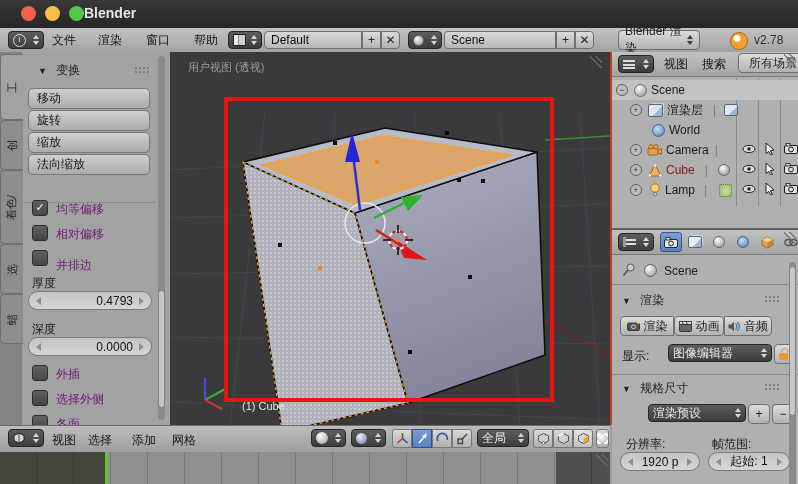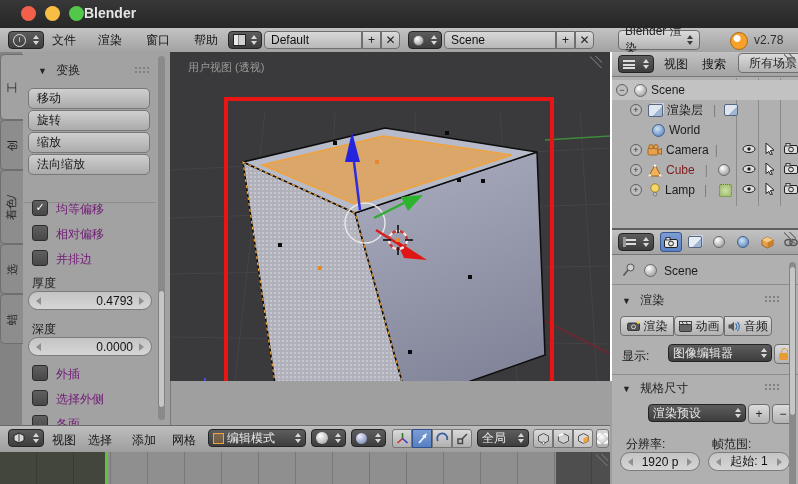--- a/index.html
+++ b/index.html
@@ -45,21 +45,21 @@
         border:1px solid #7b7b7b;display:flex;align-items:center;padding:0 7px;box-sizing:border-box;color:#111;}
   .fa{width:0;height:0;border-top:4px solid transparent;border-bottom:4px solid transparent;}
   .fa.l{border-right:5px solid #8f8f8f;margin-right:auto;}
   .fa.r{border-left:5px solid #8f8f8f;margin-left:auto;}
   .phdr{color:#242424;}
   .dots{width:16px;height:8px;background:radial-gradient(circle,#818181 1px,transparent 1.2px);
         background-size:4px 4px;}
   .sb{position:absolute;width:7px;border-radius:4px;background:#8a8a8a;}
   .sbt{position:absolute;width:7px;border-radius:4px;background:#c6c6c6;border:1px solid #808080;box-sizing:border-box;}
   
-  .viewport{left:170px;top:52px;width:440px;height:329px;background:#3a3a3c;overflow:hidden;border-right:2px solid #ffffff;}
+  .viewport{left:170px;top:52px;width:440px;height:373px;background:#3a3a3c;overflow:hidden;border-right:2px solid #c2410c;}
   .vplabel{position:absolute;left:18px;top:8px;color:#9a9a9a;font-size:11px;}
   .objlabel{position:absolute;left:72px;top:348px;color:#e8e8e8;font-size:11px;}
   
   .vheader{left:0;top:425px;width:610px;height:27px;background:linear-gradient(#bdbdbd,#9d9d9d);
            border-top:1px solid #6a6a6a;border-bottom:1px solid #6a6a6a;}
   .hbtn{display:flex;align-items:center;justify-content:center;background:linear-gradient(#d9d9d9,#b0b0b0);
         border:1px solid #767676;height:19px;box-sizing:border-box;}
   .hbtn.active{background:linear-gradient(#7b9cd4,#5680c2);border-color:#34508a;}
   
   .timeline{left:0;top:452px;width:610px;height:32px;background:#8f8f8f;}
@@ -181,21 +181,21 @@
     <div class="shelfbtn" style="top:80px;">缩放</div>
     <div class="shelfbtn" style="top:102px;">法向缩放</div>
 
     <div class="abs" style="left:24px;top:150px;width:132px;height:1px;background:#8c8c8c;"></div>
 
     <div class="chk" style="left:32px;top:148px;">✓</div>
     <div class="chklab" style="left:56px;top:149px;">均等偏移</div>
     <div class="chk" style="left:32px;top:173px;"></div>
     <div class="chklab" style="left:56px;top:174px;">相对偏移</div>
     <div class="chk" style="left:32px;top:198px;"></div>
-    <div class="chklab" style="left:56px;top:199px;">并排边</div>
+    <div class="chklab" style="left:56px;top:205px;">并排边</div>
 
     <div class="abs" style="left:32px;top:223px;">厚度</div>
     <div class="numf" style="left:28px;top:239px;width:124px;">
       <span class="fa l"></span>
       <span style="margin-left:auto;">0.4793</span>
       <span class="fa r" style="margin-left:6px;"></span>
     </div>
     <div class="abs" style="left:32px;top:269px;">深度</div>
     <div class="numf" style="left:28px;top:285px;width:124px;">
       <span class="fa l"></span>
@@ -300,28 +300,20 @@
       <span class="st">
           <i class="up"></i>
           <i class="dn"></i>
         </span>
     </div>
     <div class="abs menu" style="left:52px;top:6px;">视图</div>
     <div class="abs menu" style="left:88px;top:6px;">选择</div>
     <div class="abs menu" style="left:132px;top:6px;">添加</div>
     <div class="abs menu" style="left:172px;top:6px;">网格</div>
 
-    <div class="abs ddk" style="left:208px;top:3px;width:98px;">
-      <span class="ico" style="width:9px;height:9px;border:1.4px solid #f0a23c;background:rgba(240,162,60,.25);"></span>
-      <span>编辑模式</span>
-      <span class="st">
-          <i class="up"></i>
-          <i class="dn"></i>
-        </span>
-    </div>
     <div class="abs ddk" style="left:311px;top:3px;width:35px;">
       <span class="ico" style="width:12px;height:12px;border-radius:50%;background:radial-gradient(circle at 35% 30%,#fff,#c2c2c2 60%,#8a8a8a);"></span>
       <span class="st">
           <i class="up"></i>
           <i class="dn"></i>
         </span>
     </div>
     <div class="abs ddk" style="left:351px;top:3px;width:35px;">
       <span class="ico" style="width:11px;height:11px;border-radius:50%;background:radial-gradient(circle at 35% 30%,#eef,#9aa6c8 60%,#5d6f9e);"></span>
       <span class="st">

